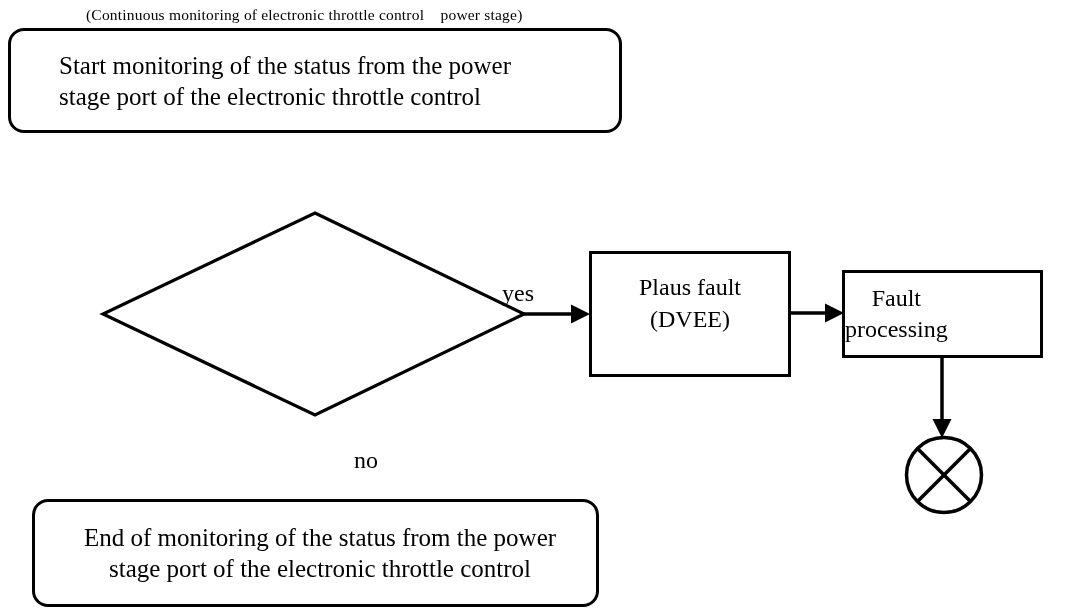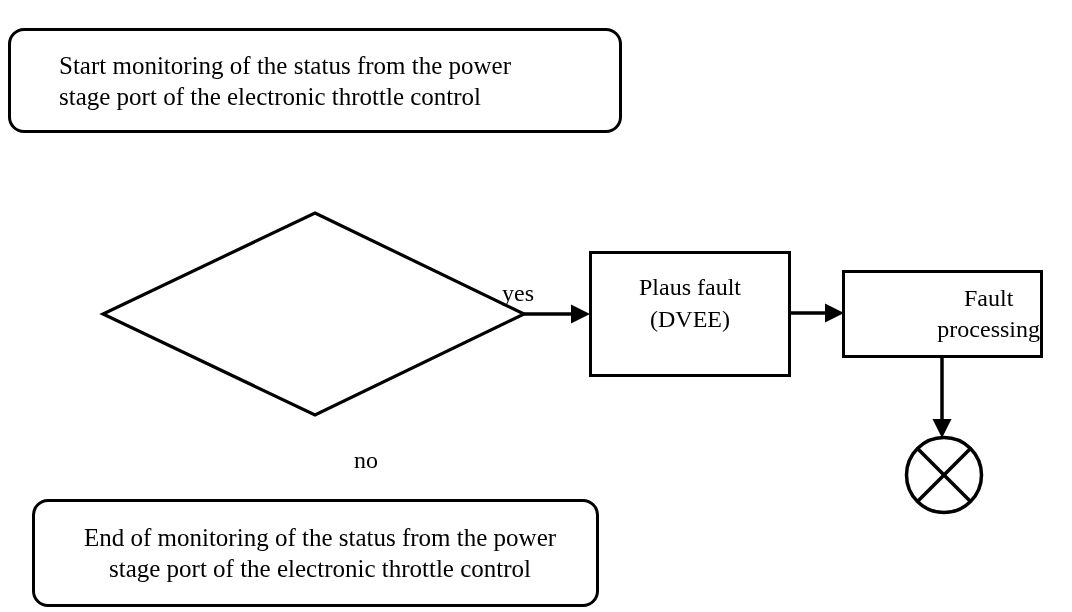--- a/index.html
+++ b/index.html
@@ -66,21 +66,21 @@
     text-align: center;
     padding-top: 17px;
     font-size: 24px;
     line-height: 32px;
   }
 
   .box-fault {
     left: 842px; top: 270px;
     width: 201px; height: 88px;
     border-width: 3.5px;
-    justify-content: flex-end;
+    justify-content: flex-start;
     text-align: center;
     font-size: 24px;
     line-height: 31px;
   }
 
   .box-end {
     left: 32px; top: 499px;
     width: 567px; height: 108px;
     border-radius: 16px;
     font-size: 25px;
@@ -120,20 +120,21 @@
     <polygon class="fil" points="825,303.5 825,322.5 844,313"></polygon>
 
     <line class="ln" x1="942" y1="357" x2="942" y2="420" stroke-width="3.5"></line>
     <polygon class="fil" points="932.5,419 951.5,419 942,438"></polygon>
 
     <circle class="shape" cx="944" cy="475" r="37.5" stroke-width="3.5"></circle>
     <line class="ln" x1="917.5" y1="448.5" x2="970.5" y2="501.5" stroke-width="3.5"></line>
     <line class="ln" x1="970.5" y1="448.5" x2="917.5" y2="501.5" stroke-width="3.5"></line>
   </svg>
 
+  <div class="caption">(Continuous monitoring of electronic throttle control    power stage)</div>
 
   <div class="node-box box-start">
     <span>Start monitoring of the status from the power
 stage port of the electronic throttle control</span>
   </div>
 
 
   <div class="float-label label-yes">yes</div>
 
   <div class="float-label label-no">no</div>

